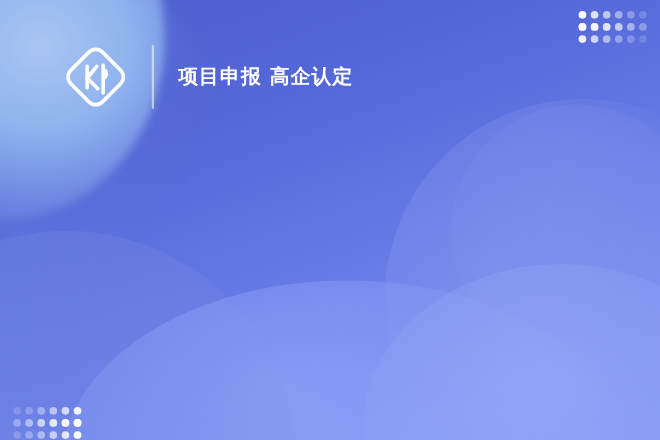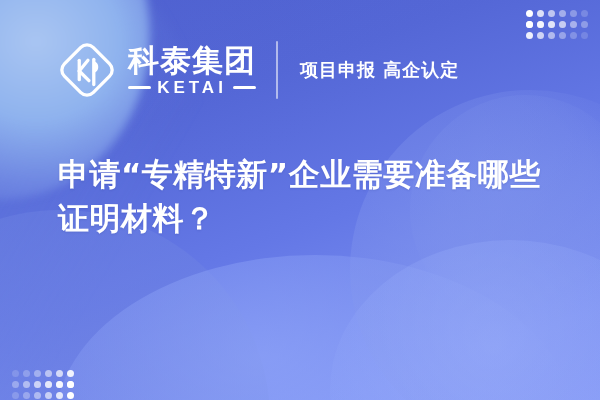--- a/index.html
+++ b/index.html
@@ -345,33 +345,24 @@
         </g>
         <g fill="none" stroke="#ffffff" stroke-width="3.4" stroke-linecap="round" stroke-linejoin="round">
           <path d="M24 22 L24 42"></path>
           <path d="M24 33 L33 22"></path>
           <path d="M24 33 L34 43"></path>
           <path d="M39 21 L39 47"></path>
         </g>
         <path d="M39 23 L39 35 A6.2 6.2 0 0 0 39 23 Z" fill="#ffffff"></path>
       </svg>
 
-      <div class="logo-words">
-        <div class="logo-cn">科泰集团</div>
-        <div class="logo-en-row">
-          <span class="logo-dash"></span>
-          <span class="logo-en">KETAI</span>
-          <span class="logo-dash"></span>
-        </div>
-      </div>
     </div>
 
     <div class="divider"></div>
 
     <div class="tagline">
       <div class="tagline-sub">项目申报 高企认定</div>
     </div>
 
   </div>
 
-  <div class="title">申请“专精特新”企业需要准备哪些证明材料？</div>
 
 </div>
 
 </body></html>

